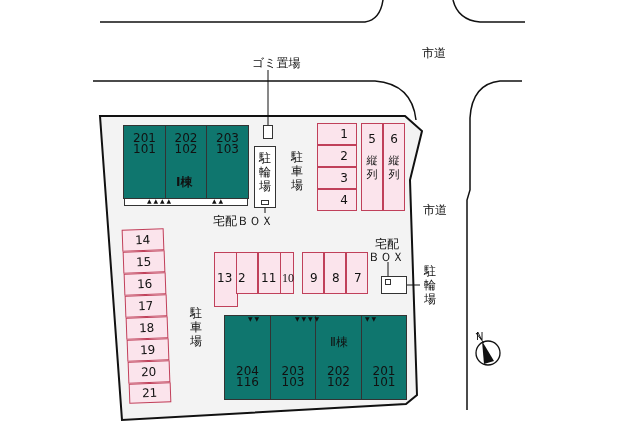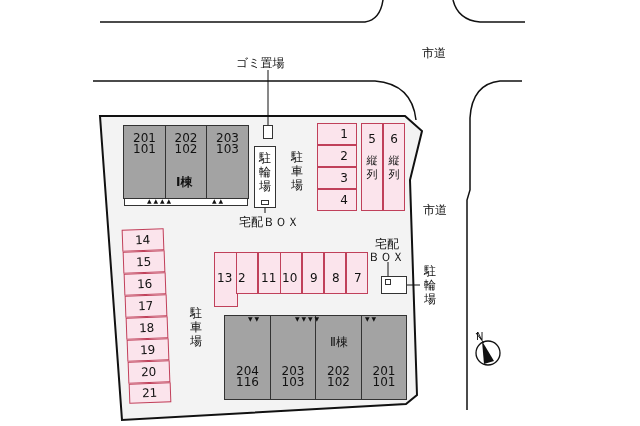--- a/index.html
+++ b/index.html
@@ -3,21 +3,21 @@
 <meta charset="utf-8">
 <style>
   html, body { margin:0; padding:0; }
   body { width:640px; height:426px; background:#ffffff; position:relative; overflow:hidden;
          font-family:"DejaVu Sans","Liberation Sans",sans-serif; color:#111; }
   svg.base { position:absolute; left:0; top:0; }
   .abs { position:absolute; }
   .lbl { position:absolute; font-size:12px; line-height:13px; color:#111; white-space:nowrap; }
   .vlbl { position:absolute; font-size:12px; line-height:14px; width:14px; text-align:center; color:#111; }
   .unit { position:absolute; text-align:center; font-size:12px; line-height:11px; color:#111; }
-  .bldg { position:absolute; background:#a3a3a3; border:1px solid #333; box-sizing:border-box; }
+  .bldg { position:absolute; background:#0f766e; border:1px solid #333; box-sizing:border-box; }
   .pk { position:absolute; background:#fbe4ec; border:1px solid #c0405a; box-sizing:border-box; }
   .pknum { position:absolute; font-size:12px; color:#111; }
   .pknum-v { position:absolute; font-size:12px; width:14px; text-align:center; line-height:14px; color:#111; }
   .box { position:absolute; background:#fff; border:1px solid #333; box-sizing:border-box; }
 </style>
 </head>
 <body>
 
 <svg class="base" width="640" height="426">
 
@@ -42,28 +42,28 @@
     <circle cx="488" cy="353" r="12" fill="#fff" stroke="#111" stroke-width="1.3"></circle>
     <polygon points="482,341 484,364 494,361" fill="#111"></polygon>
     <line x1="476" y1="333" x2="484" y2="343" stroke="#111" stroke-width="1"></line>
   </g>
 </svg>
 
 <div class="lbl" style="left:422px;top:47px;">市道</div>
 <div class="lbl" style="left:423px;top:204px;">市道</div>
 <div class="lbl" style="left:476px;top:330px;font-size:10px;">N</div>
 
-<div class="lbl" style="left:236px;top:57px;">ゴミ置場</div>
+<div class="lbl" style="left:252px;top:57px;">ゴミ置場</div>
 <div class="box" style="left:263px;top:125px;width:10px;height:14px;"></div>
 
 <div class="box" style="left:254px;top:146px;width:22px;height:62px;">
   <div class="vlbl" style="left:3px;top:4px;">駐輪場</div>
 </div>
 <div class="box" style="left:261px;top:200px;width:8px;height:5px;"></div>
-<div class="lbl" style="left:239px;top:216px;">宅配ＢＯＸ</div>
+<div class="lbl" style="left:213px;top:216px;font-family:Liberation Mono, monospace;">宅配ＢＯＸ</div>
 
 <div class="vlbl" style="left:290px;top:150px;">駐車場</div>
 
 <div class="bldg" style="left:123px;top:125px;width:43px;height:74px;">
   <div class="unit" style="left:0;width:41px;top:7px;"><span>201</span><br><span>101</span></div>
 </div>
 <div class="bldg" style="left:165px;top:125px;width:42px;height:74px;">
   <div class="unit" style="left:0;width:40px;top:7px;"><span>202</span><br><span>102</span></div>
 </div>
 <div class="bldg" style="left:206px;top:125px;width:43px;height:74px;">
@@ -99,21 +99,21 @@
 
 <div class="pk" style="left:214px;top:252px;width:24px;height:55px;">
     <span class="pknum" style="left:2px;top:18px;">13</span>
   </div>
 <div class="pk" style="left:236px;top:252px;width:22px;height:42px;">
     <span class="pknum" style="left:1px;top:18px;">2</span>
   </div>
 <div class="pk" style="left:258px;top:252px;width:36px;height:42px;">
     <span class="pknum" style="left:2px;top:18px;">11</span>
   </div>
-<div class="pk" style="left:280px;top:252px;width:22px;height:42px;">
+<div class="pk" style="left:280px;top:252px;width:14px;height:42px;font-family:Liberation Serif, serif;">
     <span class="pknum" style="left:1px;top:18px;">10</span>
   </div>
 <div class="pk" style="left:302px;top:252px;width:22px;height:42px;">
     <span class="pknum" style="left:7px;top:18px;">9</span>
   </div>
 <div class="pk" style="left:324px;top:252px;width:22px;height:42px;">
     <span class="pknum" style="left:7px;top:18px;">8</span>
   </div>
 <div class="pk" style="left:346px;top:252px;width:22px;height:42px;">
     <span class="pknum" style="left:7px;top:18px;">7</span>

